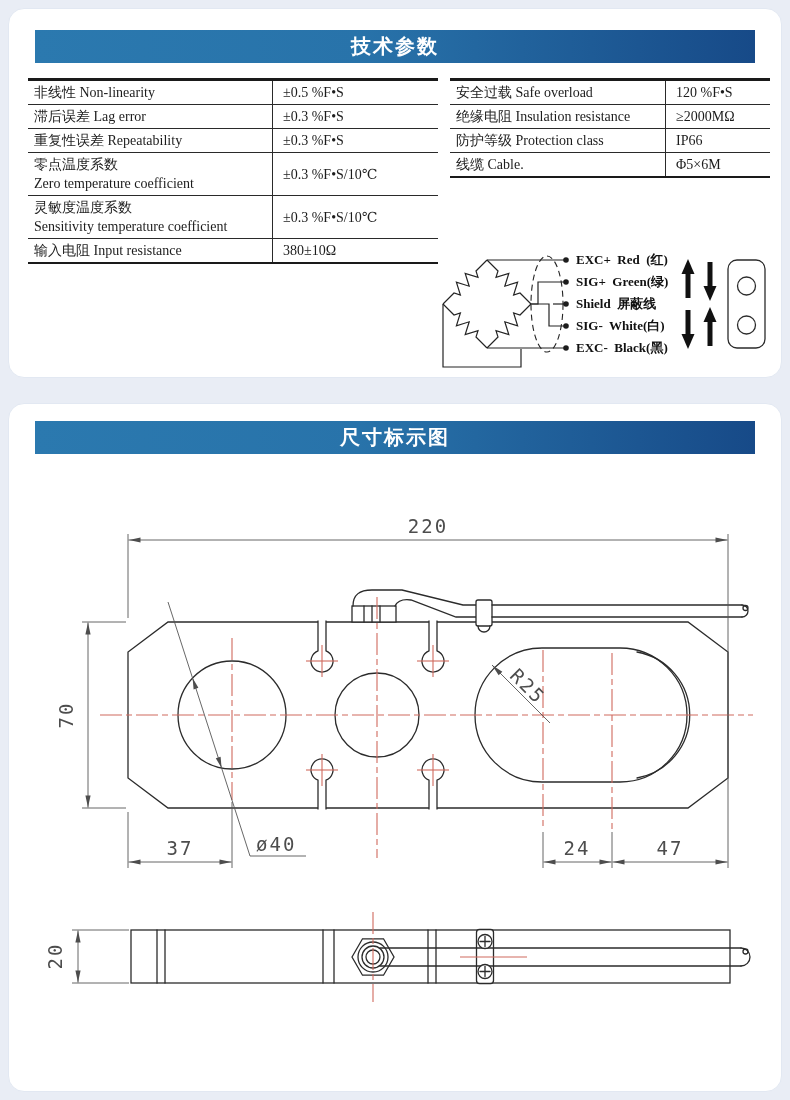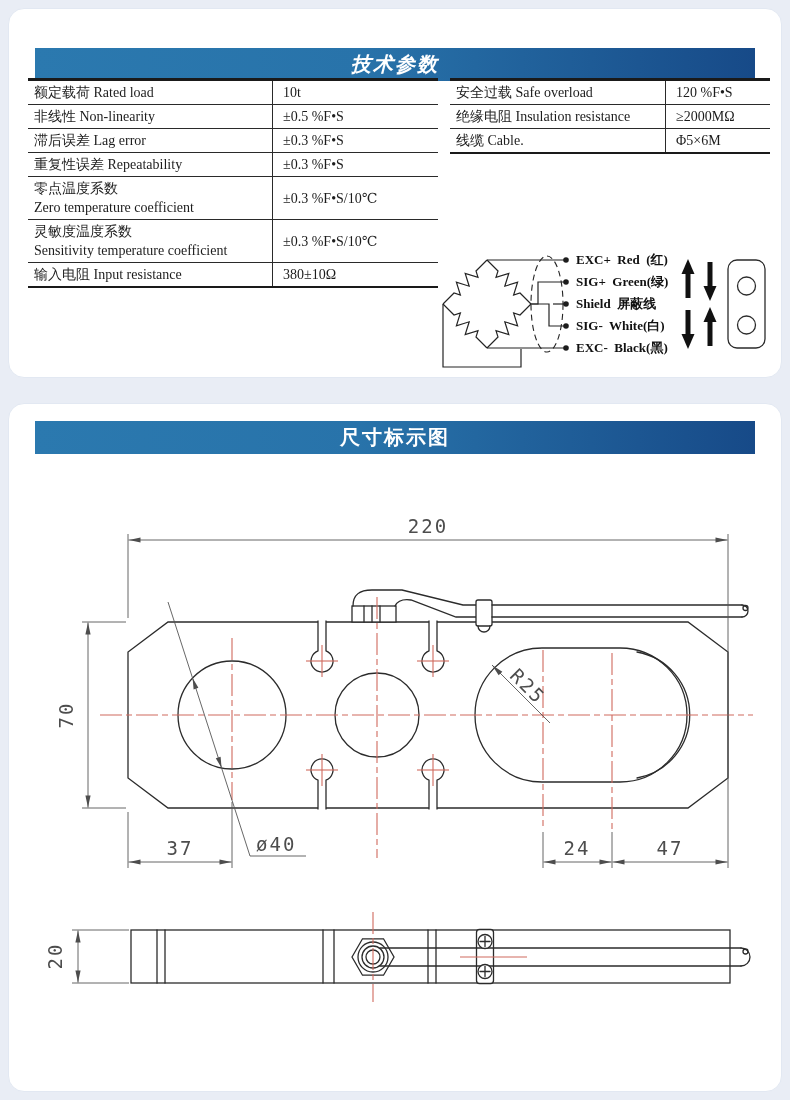--- a/index.html
+++ b/index.html
@@ -15,21 +15,21 @@
   }
   #card-specs{top:8px;height:370px;}
   #card-dims{top:403px;height:689px;}
   .section-header{
     position:absolute;left:35px;width:720px;height:33px;
     background:linear-gradient(90deg,#2b79af 0%,#2873aa 45%,#174a88 100%);
     color:#ffffff;font-family:"Liberation Sans",sans-serif;
     font-size:20px;font-weight:bold;letter-spacing:2px;
     display:flex;align-items:center;justify-content:center;
   }
-  #header-specs{top:48px;font-style:italic;}
+  #header-specs{top:30px;}
   #header-dims{top:421px;}
   table.spec{
     position:absolute;border-collapse:collapse;table-layout:fixed;
     border-top:3px solid #1a1a1a;border-bottom:2px solid #1a1a1a;
     font-size:14px;
   }
   #spec-table-left{left:28px;top:78px;width:410px;}
   #spec-table-right{left:450px;top:78px;width:320px;}
   #spec-table-left td.cell-label{width:232px;}
   #spec-table-right td.cell-label{width:203px;}
@@ -62,27 +62,20 @@
 <body>
 
 <div class="card" id="card-specs"></div>
 
 <div class="section-header" id="header-specs">
   <span>技术参数</span>
 </div>
 
 <table class="spec" id="spec-table-left">
   <tbody id="spec-table-left-body">
-  <tr>
-    <td class="cell-label">
-      <div class="l1">额定载荷 Rated load</div>
-
-    </td>
-    <td class="cell-value">10t</td>
-  </tr>
 
 
   <tr>
     <td class="cell-label">
       <div class="l1">非线性 Non-linearity</div>
 
     </td>
     <td class="cell-value">±0.5 %F•S</td>
   </tr>
 
@@ -143,20 +136,27 @@
 
   <tr>
     <td class="cell-label">
       <div class="l1">绝缘电阻 Insulation resistance</div>
 
     </td>
     <td class="cell-value">≥2000MΩ</td>
   </tr>
 
 
+  <tr>
+    <td class="cell-label">
+      <div class="l1">防护等级 Protection class</div>
+
+    </td>
+    <td class="cell-value">IP66</td>
+  </tr>
 
 
   <tr>
     <td class="cell-label">
       <div class="l1">线缆 Cable.</div>
 
     </td>
     <td class="cell-value">Φ5×6M</td>
   </tr>
 </tbody>

